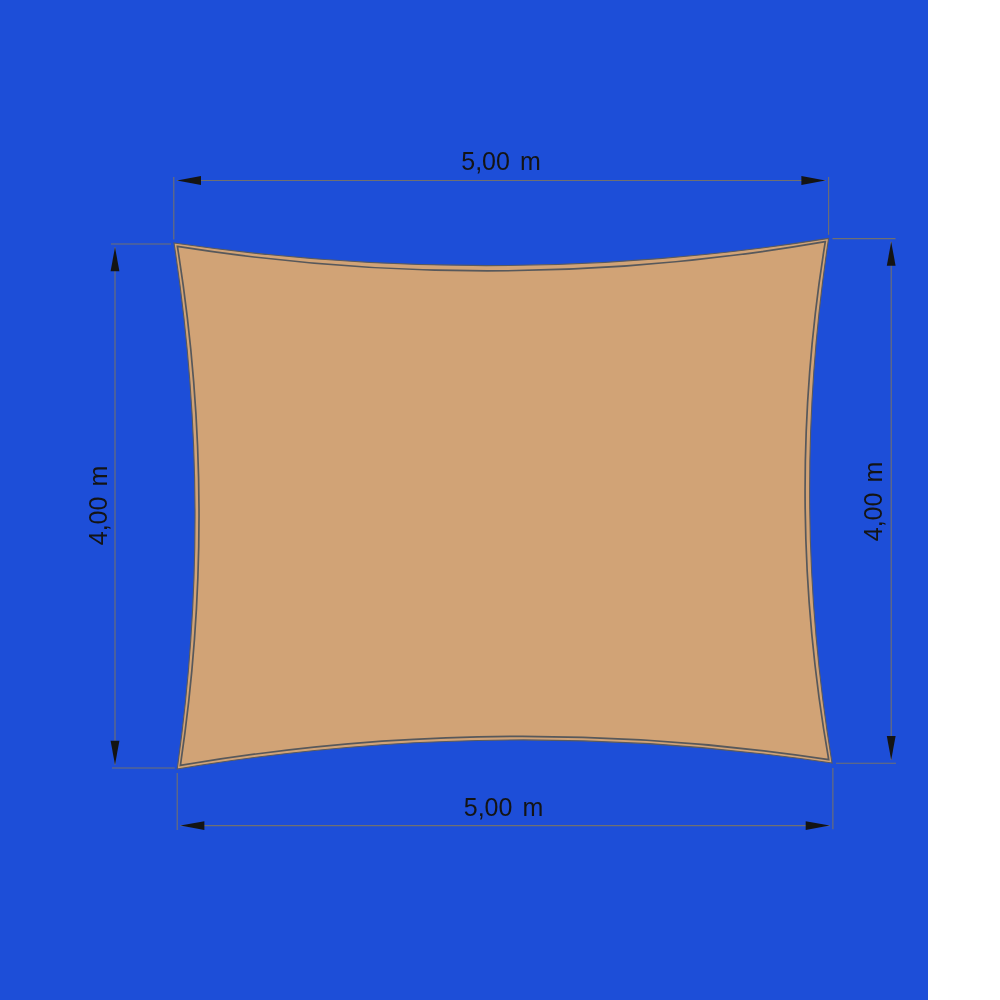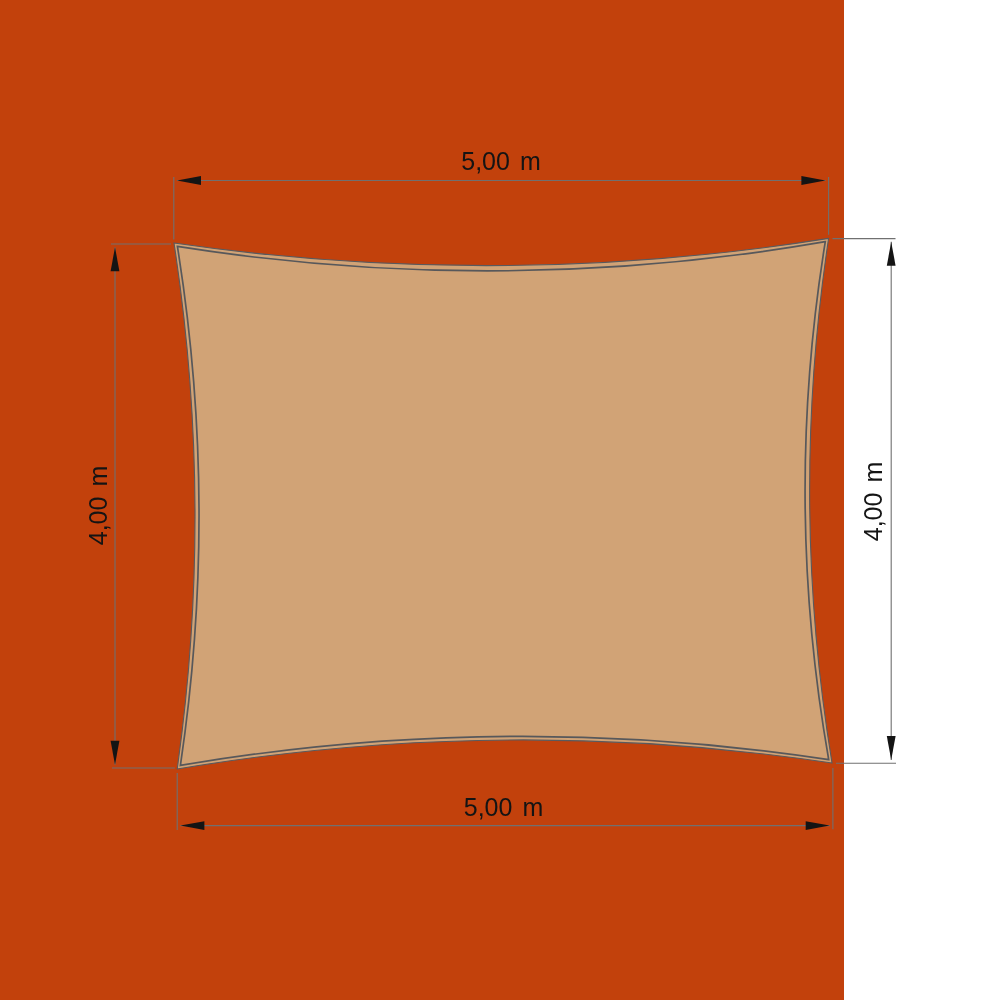--- a/index.html
+++ b/index.html
@@ -1,16 +1,16 @@
 <!DOCTYPE html>
 <html><head>
 <meta charset="utf-8">
 <style>
   html,body{margin:0;padding:0;background:#ffffff;}
-  .wrap{width:844px;height:1000px;position:relative;background:#c2410c;}
+  .wrap{width:928px;height:1000px;position:relative;background:#1d4ed8;}
   text{font-family:"Liberation Sans",sans-serif;font-size:25px;fill:#141414;}
 </style>
 </head>
 <body>
 <div class="wrap">
 <svg width="1000" height="1000" viewBox="0 0 1000 1000">
 
   <path d="M 174,243 Q 501.3,290.5 828.6,238.4 Q 789,500.7 832,763 Q 504.6,714 177.2,769 Q 214.4,506 174,243 Z" fill="#d1a376" stroke="#595a5e" stroke-width="1.1"></path>
 
   <path d="M 177.4,246.4 Q 501.4,297.6 825.3,241.7 Q 783.2,500.7 828.7,759.6 Q 504.6,710.3 180.4,765.4 Q 219.1,505.9 177.4,246.4 Z" fill="none" stroke="#57585b" stroke-width="1.7"></path>

